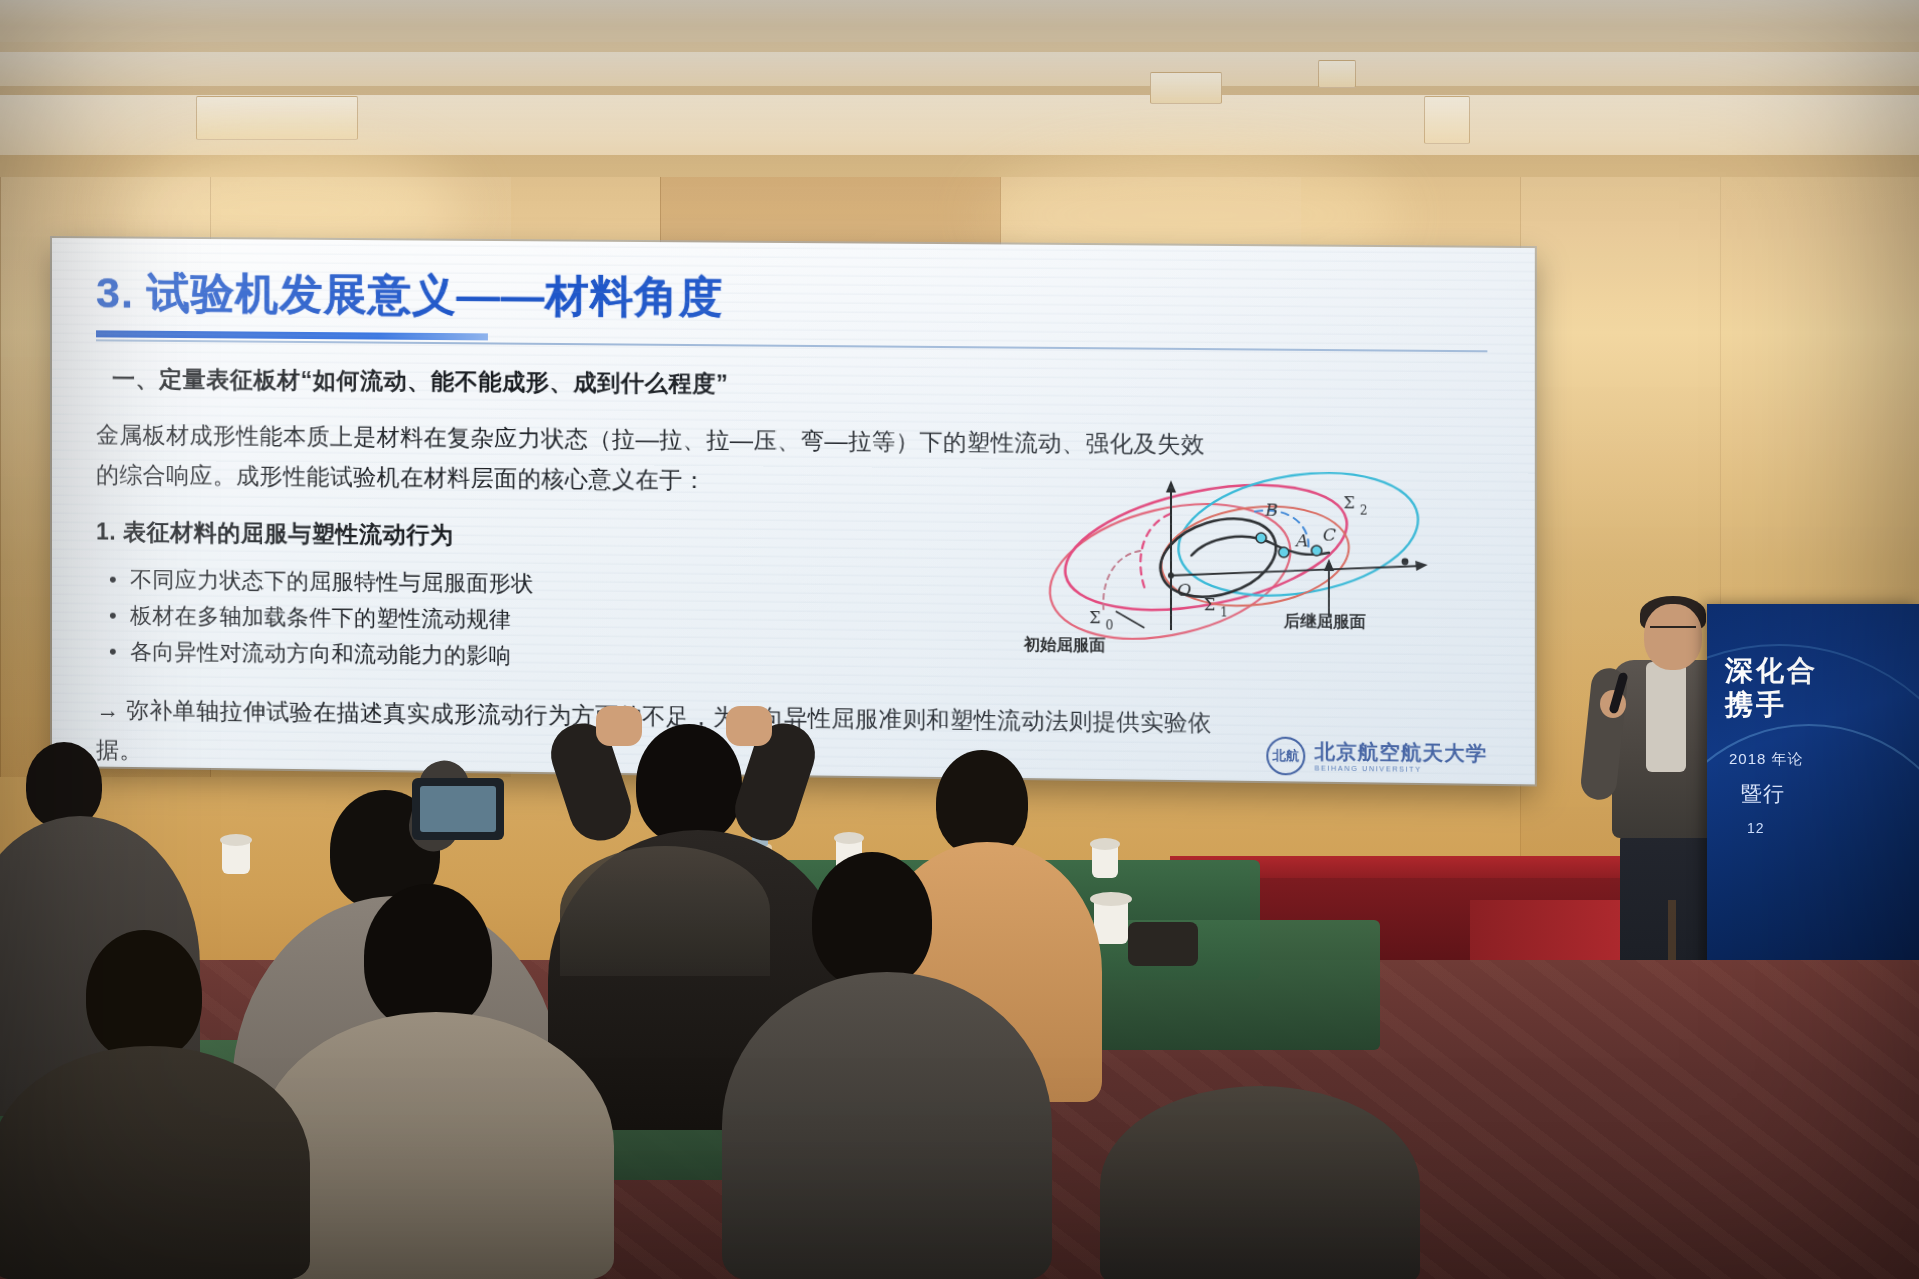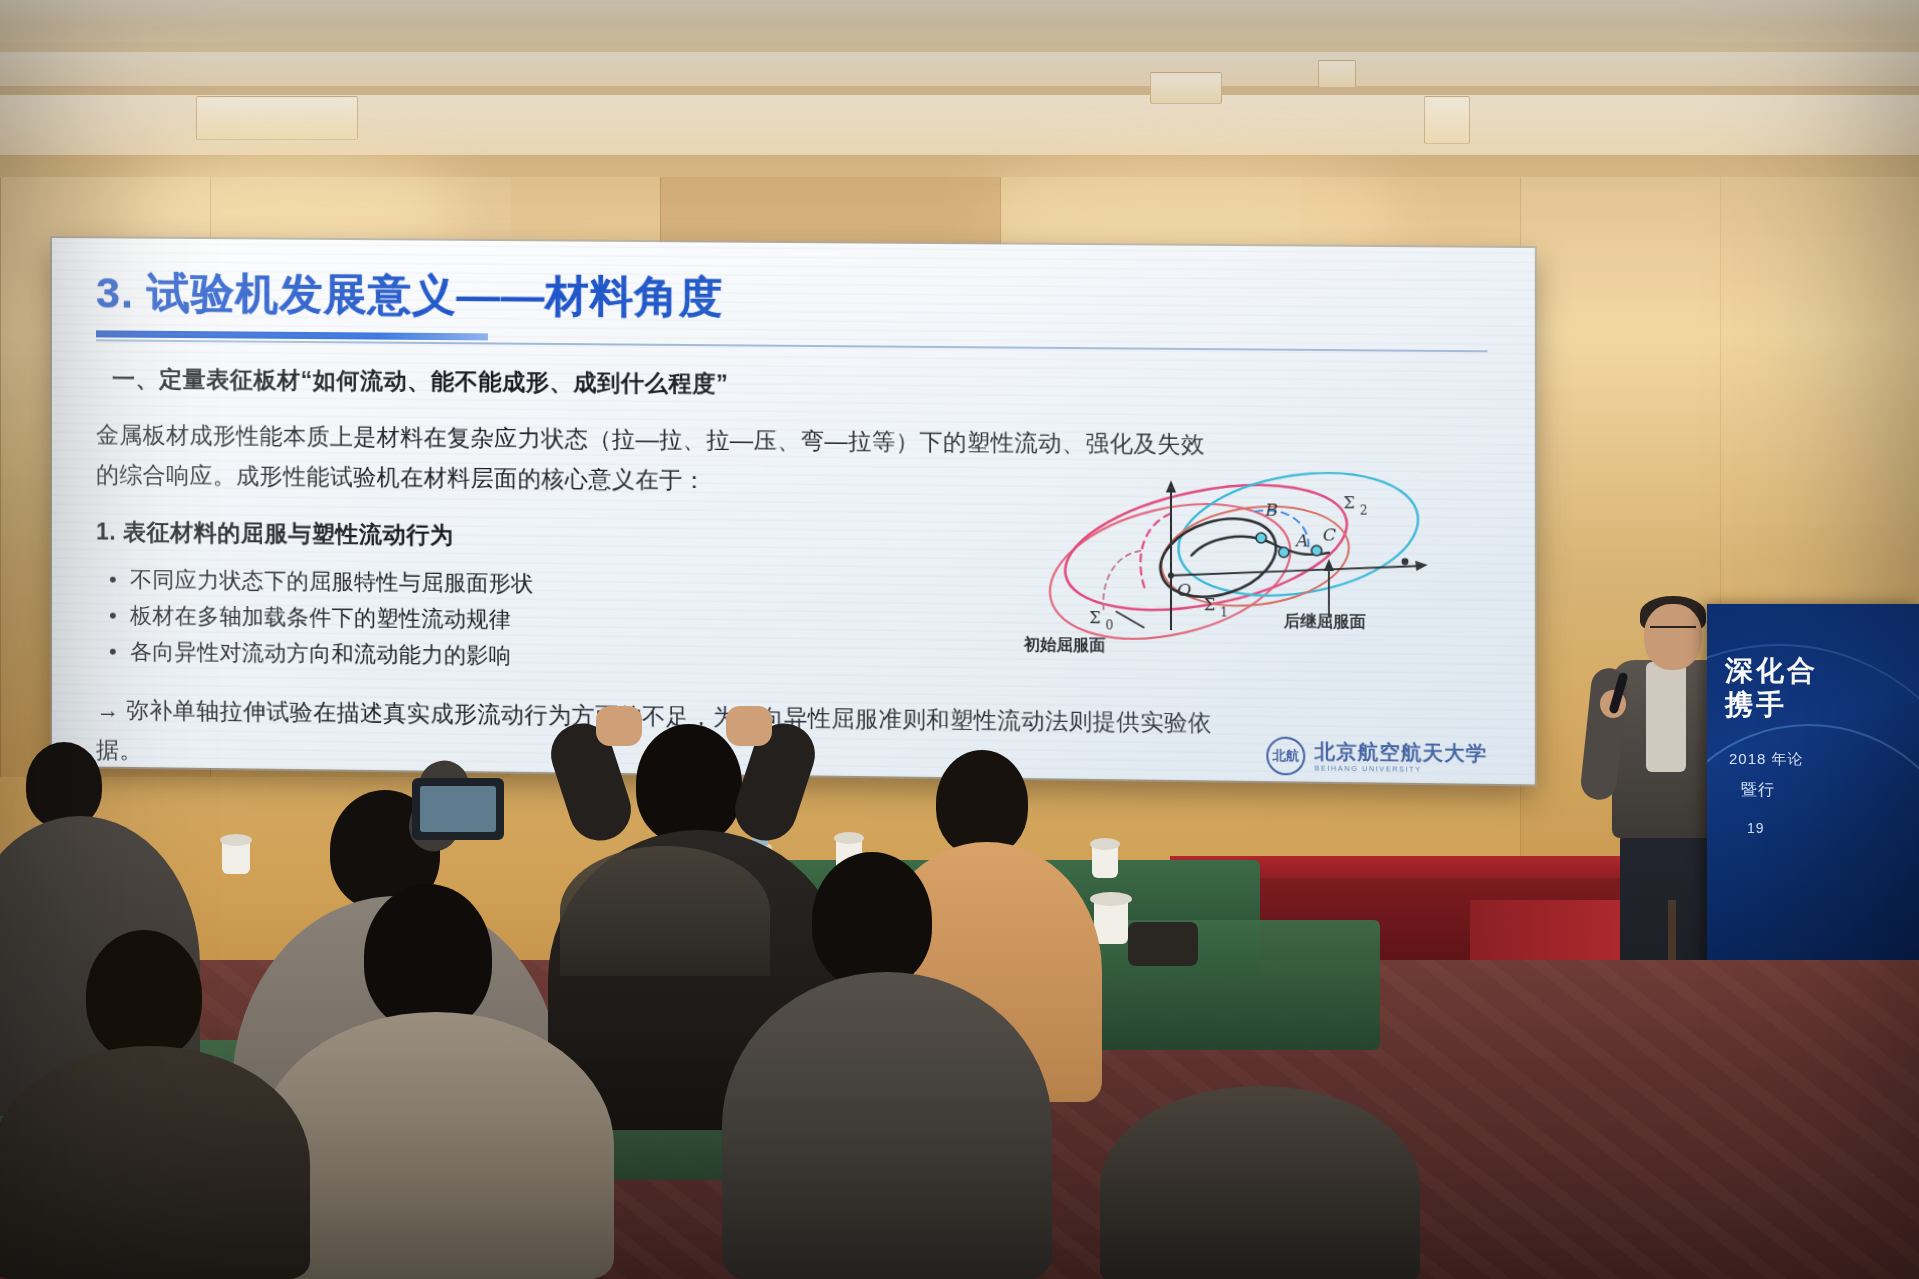--- a/index.html
+++ b/index.html
@@ -58,21 +58,21 @@
   .banner{position:absolute;right:0;top:604px;width:212px;height:380px;
     background:linear-gradient(160deg,#0e2f70,#123a86 35%,#0b2a63 70%,#071c47);
     box-shadow:-4px 0 14px rgba(0,0,0,.4);overflow:hidden;}
   .banner .swoosh{position:absolute;width:320px;height:320px;border-radius:50%;
     border:2px solid rgba(120,190,240,.35);left:-60px;top:120px;}
   .banner .swoosh2{position:absolute;width:420px;height:420px;border-radius:50%;
     border:2px solid rgba(120,190,240,.22);left:-140px;top:40px;}
   .banner-l1{position:absolute;left:18px;top:36px;color:#fff;font-size:28px;font-weight:bold;letter-spacing:3px;white-space:nowrap;margin-top:12px;}
   .banner-l2{position:absolute;left:18px;top:82px;color:#fff;font-size:28px;font-weight:bold;letter-spacing:3px;white-space:nowrap;}
   .banner-l3{position:absolute;left:22px;top:146px;color:#dbe7ff;font-size:15px;letter-spacing:1px;white-space:nowrap;}
-  .banner-l4{position:absolute;left:34px;top:176px;color:#dbe7ff;font-size:16px;letter-spacing:1px;white-space:nowrap;}
+  .banner-l4{position:absolute;left:34px;top:176px;color:#dbe7ff;font-size:21px;letter-spacing:1px;white-space:nowrap;}
   .banner-l5{position:absolute;left:40px;top:216px;color:#cfe0ff;font-size:14px;letter-spacing:1px;white-space:nowrap;}
   .arm{position:absolute;border-radius:40px;}
 
   
   .pr-head{position:absolute;left:1644px;top:604px;width:58px;height:66px;border-radius:46%;background:#c89a76;}
   .pr-hair{position:absolute;left:1640px;top:596px;width:66px;height:36px;border-radius:50% 50% 30% 30%;background:#2a2320;}
   .pr-glass{position:absolute;left:1650px;top:626px;width:46px;height:11px;border-top:2px solid #2a2420;}
   .pr-torso{position:absolute;left:1612px;top:660px;width:120px;height:178px;border-radius:22px 22px 8px 8px;
     background:linear-gradient(180deg,#5b5550,#4a4540 55%,#3c3935);}
   .pr-shirt{position:absolute;left:1646px;top:662px;width:40px;height:110px;background:#cfc9bf;border-radius:6px;}
@@ -245,21 +245,21 @@
   <div class="mon1"></div>
   <div class="mon2"></div>
 
   <div class="banner">
     <div class="swoosh"></div>
     <div class="swoosh2"></div>
     <div class="banner-l1">深化合</div>
     <div class="banner-l2">携手</div>
     <div class="banner-l3">2018 年论</div>
     <div class="banner-l4">暨行</div>
-    <div class="banner-l5">19</div>
+    <div class="banner-l5">12</div>
   </div>
 
   <div class="carpet">
     <div class="carpet-pat"></div>
   </div>
 
   <div class="tcloth" style="left:640px;top:860px;width:620px;height:120px;border-radius:6px;"></div>
   <div class="tcloth" style="left:820px;top:920px;width:560px;height:130px;border-radius:6px;opacity:.95;"></div>
   <div class="tcloth" style="left:0;top:1040px;width:900px;height:140px;border-radius:6px;opacity:.9;"></div>
 

